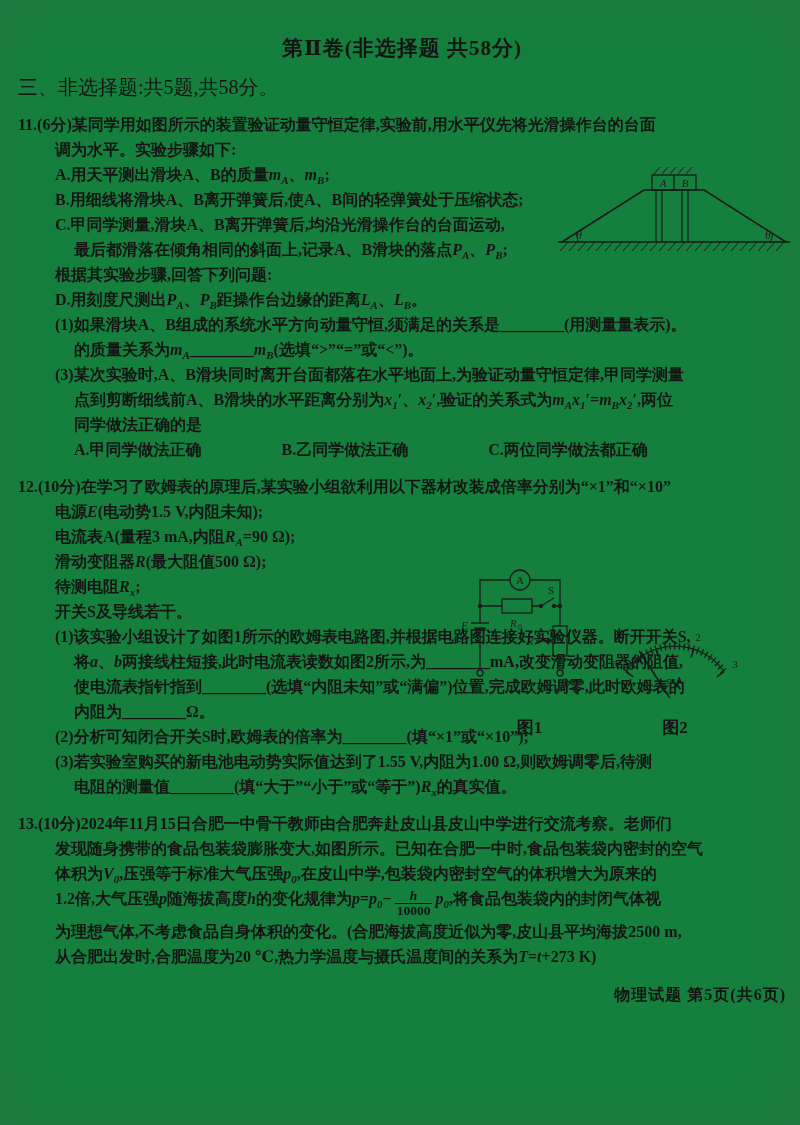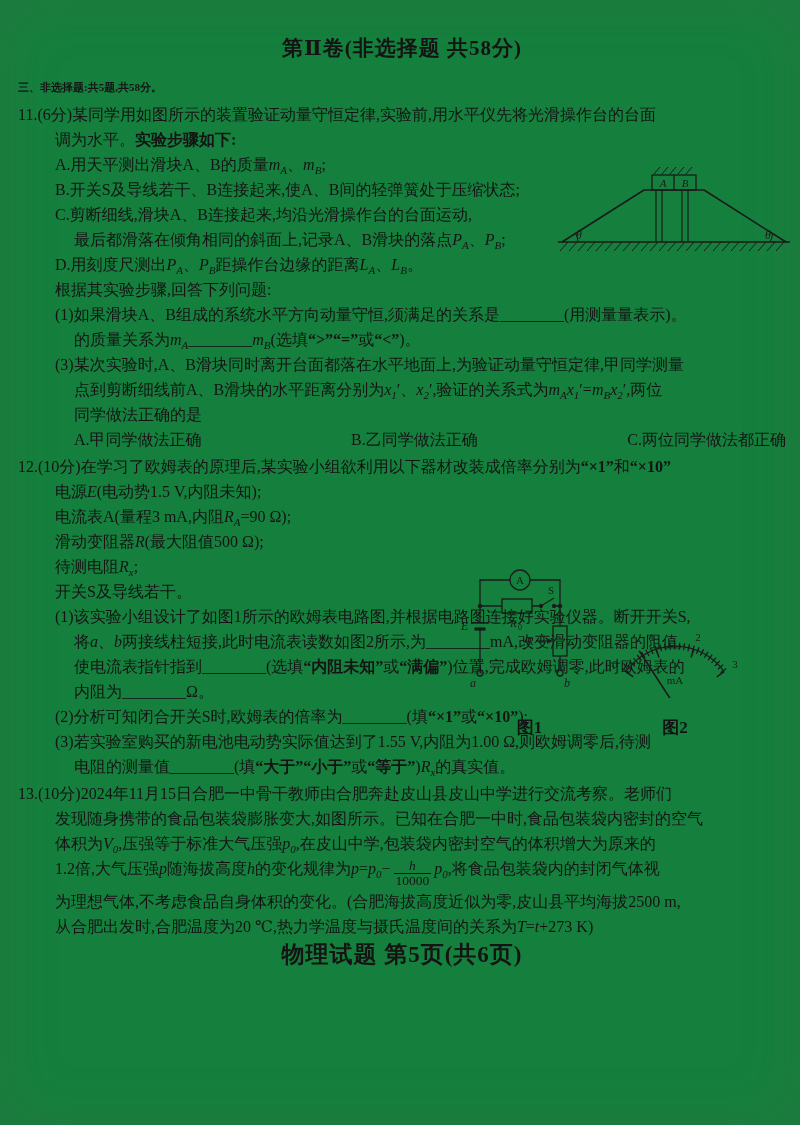--- a/index.html
+++ b/index.html
@@ -5,58 +5,58 @@
   *{box-sizing:border-box;}
   html,body{margin:0;padding:0;background:#9a9a9a;}
   .page{
     position:relative;width:800px;height:1125px;margin:0 auto;
     background:#15803d;color:#141414;overflow:hidden;
     font-family:"Liberation Serif","DejaVu Serif",serif;
     box-shadow:inset 0 0 60px rgba(90,85,75,.18);
   }
   .inner{padding:34px 14px 0 18px;}
   .title{text-align:center;font-weight:bold;font-size:21px;letter-spacing:1px;margin-bottom:13px;}
-  .sec{font-weight:bold;font-size:11px;line-height:25px;}
-  .q{margin-top:2px;}
+  .sec{font-weight:normal;font-size:20px;line-height:25px;}
+  .q{margin-top:12px;font-weight:bold;}
   .line{font-size:16px;line-height:25px;white-space:nowrap;}
   .i1{padding-left:37px;}
   .i2{padding-left:56px;}
-  .opts{display:flex;gap:80px;justify-content:space-between;}
+  .opts{display:flex;gap:80px;}
   sub{font-size:11px;font-style:italic;line-height:0;}
   .frac{display:inline-block;text-align:center;vertical-align:-0.85em;line-height:1.05;font-size:13.5px;margin:0 3px;}
   .frac .fn{display:block;padding:0 5px;border-bottom:1.2px solid #141414;font-style:italic;}
   .frac .fd{display:block;padding:0 2px;}
   .fig{position:absolute;text-align:center;}
   #fig11{left:556px;top:162px;width:236px;}
   #fig121{left:452px;top:566px;width:155px;}
   #fig122{left:600px;top:610px;width:150px;}
   .figcap{font-size:17px;font-weight:bold;margin-top:18px;}
   svg{display:block;}
   svg line,svg path,svg circle,svg rect,svg polyline{stroke:#1a1a1a;}
   svg text{fill:#1a1a1a;font-family:"Liberation Serif","DejaVu Serif",serif;}
-  .footer{text-align:center;font-weight:bold;font-size:23px;letter-spacing:1px;}
+  .footer{text-align:right;font-weight:bold;font-size:16px;margin-top:16px;letter-spacing:1px;}
 </style>
 </head>
 <body>
 
 <div class="page">
   <div class="inner">
 
     <div class="title">第Ⅱ卷(非选择题  共58分)</div>
     <div class="sec">三、非选择题:共5题,共58分。</div>
 
     <div class="q">
       <div class="line">11.(6分)某同学用如图所示的装置验证动量守恒定律,实验前,用水平仪先将光滑操作台的台面</div>
       <div class="line i1">调为水平。<b>实验步骤如下:</b></div>
       <div class="line i1">A.用天平测出滑块A、B的质量<i>m</i><sub>A</sub>、<i>m</i><sub>B</sub>;</div>
-      <div class="line i1">B.开关S及导线若干、B连接起来,使A、B间的轻弹簧处于压缩状态;</div>
-      <div class="line i1">C.剪断细线,滑块A、B连接起来,均沿光滑操作台的台面运动,</div>
+      <div class="line i1">B.用细线将滑块A、B离开弹簧后,使A、B间的轻弹簧处于压缩状态;</div>
+      <div class="line i1">C.甲同学测量,滑块A、B离开弹簧后,均沿光滑操作台的台面运动,</div>
       <div class="line i2">最后都滑落在倾角相同的斜面上,记录A、B滑块的落点<i>P</i><sub>A</sub>、<i>P</i><sub>B</sub>;</div>
+      <div class="line i1">根据其实验步骤,回答下列问题:</div>
       <div class="line i1">D.用刻度尺测出<i>P</i><sub>A</sub>、<i>P</i><sub>B</sub>距操作台边缘的距离<i>L</i><sub>A</sub>、<i>L</i><sub>B</sub>。</div>
-      <div class="line i1">根据其实验步骤,回答下列问题:</div>
       <div class="line i1">(1)如果滑块A、B组成的系统水平方向动量守恒,须满足的关系是________(用测量量表示)。</div>
       <div class="line i2">的质量关系为<i>m</i><sub>A</sub>________<i>m</i><sub>B</sub>(选填<b>“&gt;”“=”</b>或<b>“&lt;”</b>)。</div>
       <div class="line i1">(3)某次实验时,A、B滑块同时离开台面都落在水平地面上,为验证动量守恒定律,甲同学测量</div>
       <div class="line i2">点到剪断细线前A、B滑块的水平距离分别为<i>x</i><sub>1</sub>′、<i>x</i><sub>2</sub>′,验证的关系式为<i>m</i><sub>A</sub><i>x</i><sub>1</sub>′=<i>m</i><sub>B</sub><i>x</i><sub>2</sub>′,两位</div>
       <div class="line i2">同学做法正确的是</div>
       <div class="line i2 opts">
         <span>A.甲同学做法正确</span>
         <span>B.乙同学做法正确</span>
         <span>C.两位同学做法都正确</span>
       </div>

